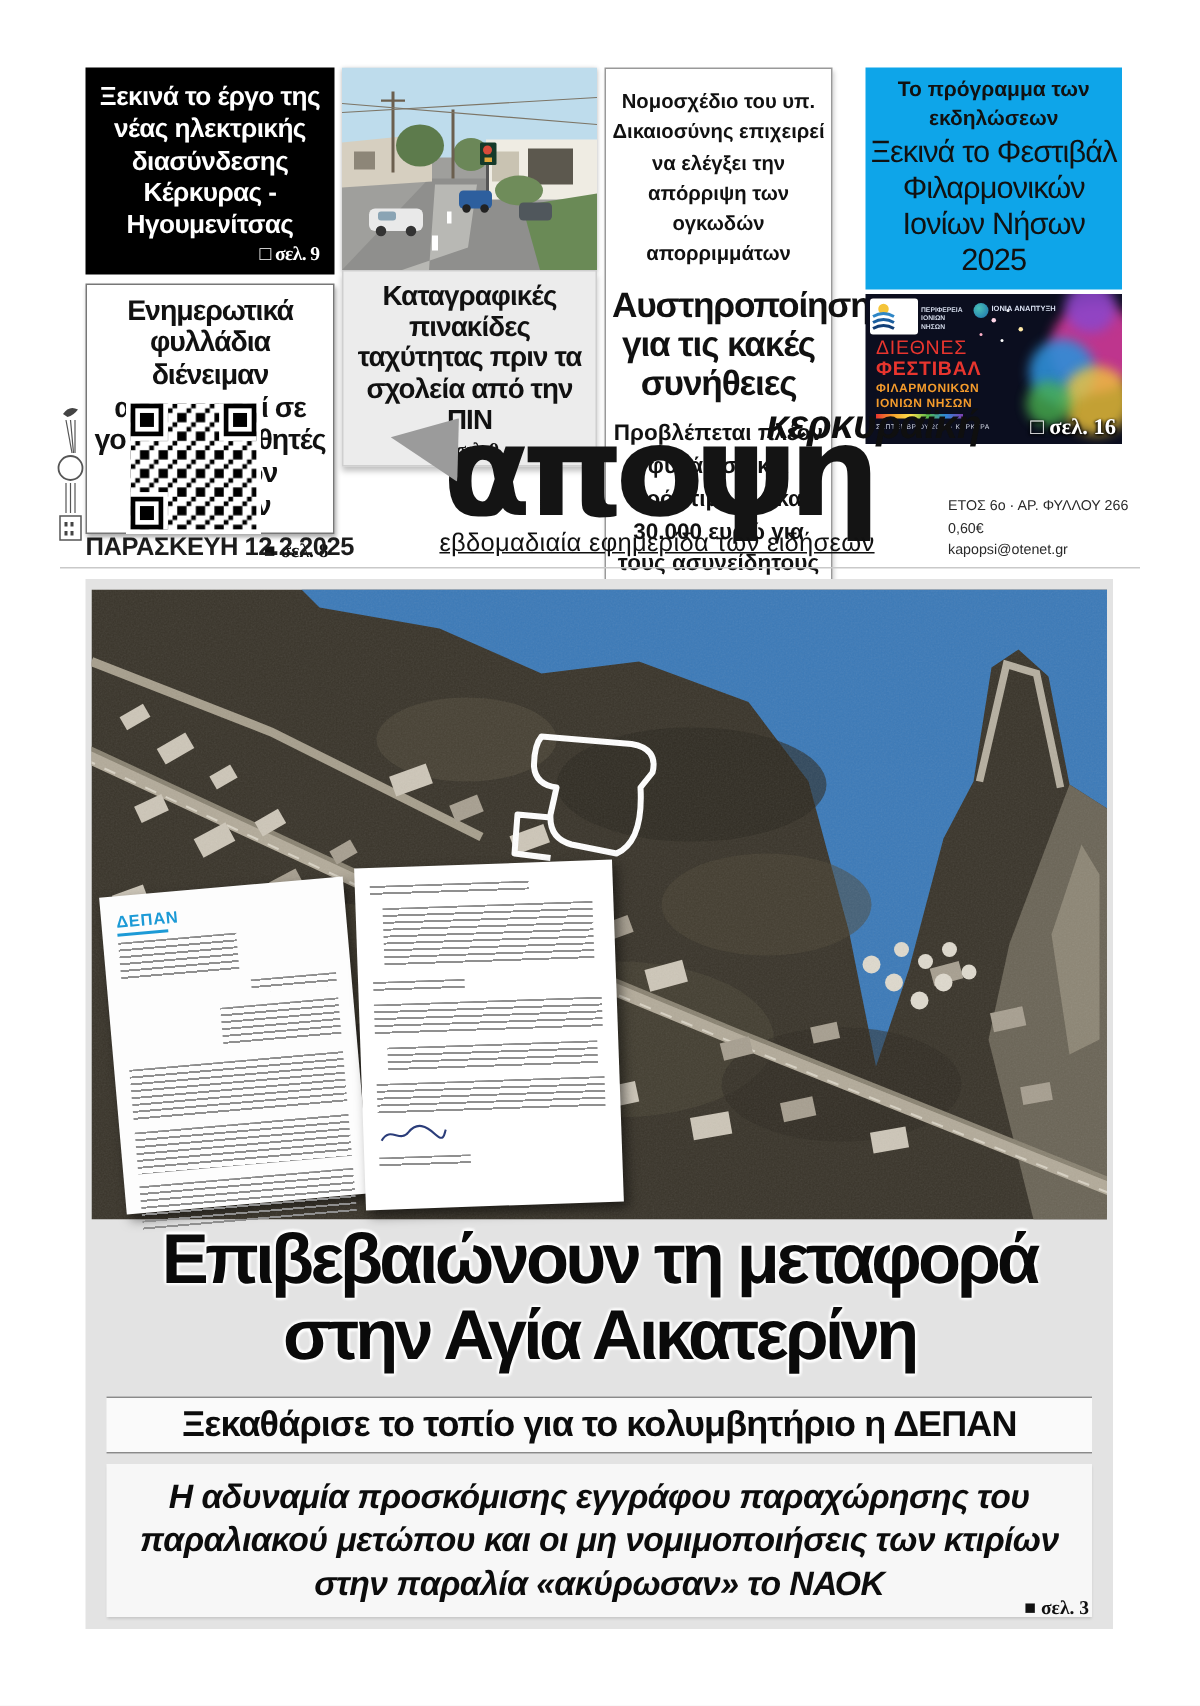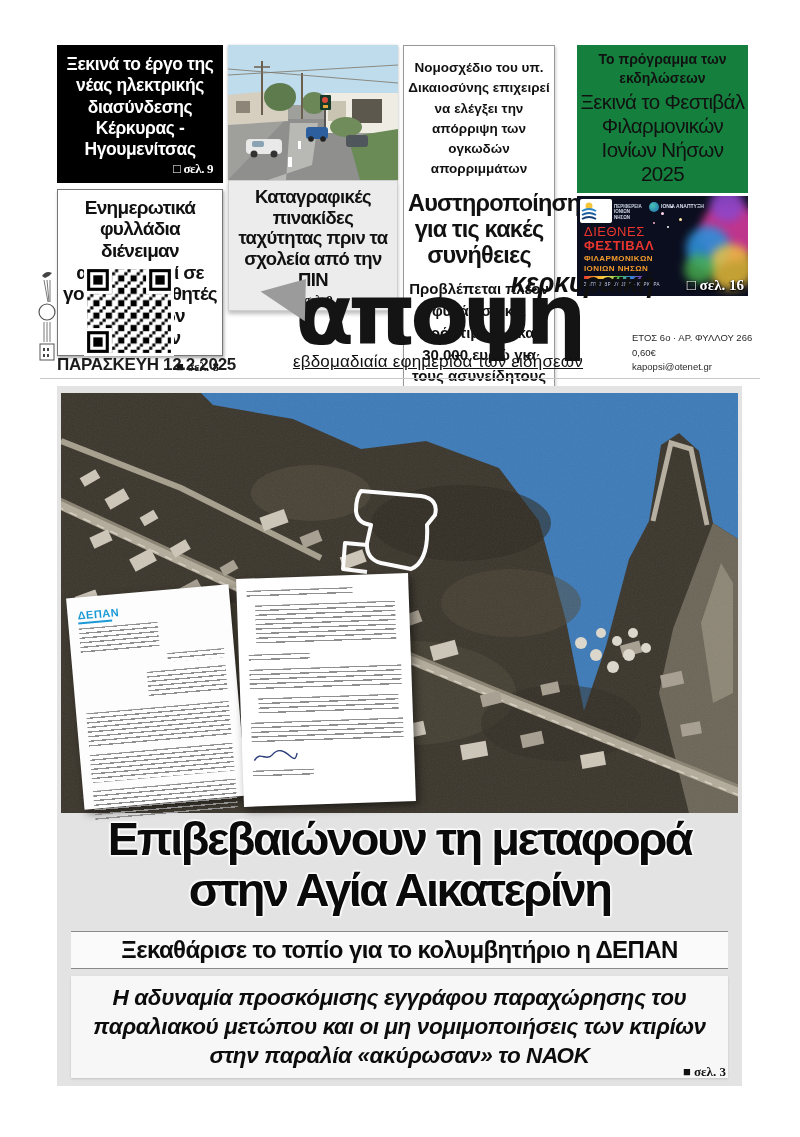--- a/index.html
+++ b/index.html
@@ -41,21 +41,21 @@
 
   .box-outline {
     background:#fff; border:1px solid #999; box-shadow:1px 2px 3px rgba(0,0,0,.2);
     padding:12px 4px 8px; text-align:center; min-height:218px;
   }
   .box-outline .kick { font-weight:bold; font-size:13.5px; line-height:1.5; }
   .box-outline .ttl  { font-weight:bold; font-size:23.5px; line-height:1.12; letter-spacing:-0.8px; margin:10px 0; }
   .box-outline .sub  { font-weight:bold; font-size:15px; line-height:1.45; }
   .box-outline .pref { margin-top:8px; padding-right:8px; }
 
-  #col4 .txt { background:#15803d; padding:5px 2px 6px; text-align:center; }
+  #col4 .txt { background:#0ea5e9; padding:5px 2px 6px; text-align:center; }
   #col4 .kick { font-weight:bold; font-size:14px; line-height:1.35; }
   #col4 .ttl  { font-weight:normal; font-size:20.5px; line-height:1.18; letter-spacing:-0.6px; margin-top:2px; }
   .poster { position:relative; width:171px; height:100px; margin-top:3px; background:#0b0e1f; overflow:hidden; }
   .poster .orgbox { position:absolute; left:3px; top:3px; width:32px; height:24px; background:#fff; border-radius:2px; }
   .poster .orgbox svg { display:block; }
   .poster .org1 { position:absolute; left:37px; top:8px; color:#cfd6e6; font-size:4.5px; font-weight:bold; line-height:1.3; text-align:left; width:30px; }
   .poster .orgdot { position:absolute; left:72px; top:6px; width:10px; height:10px; border-radius:50%;
      background:radial-gradient(circle at 35% 35%, #49c0b8, #1b6fae); }
   .poster .org2 { position:absolute; left:84px; top:7px; color:#d8dff0; font-size:5px; font-weight:bold; }
   .poster .blob { position:absolute; border-radius:50%; filter:blur(4px); opacity:.9; }

